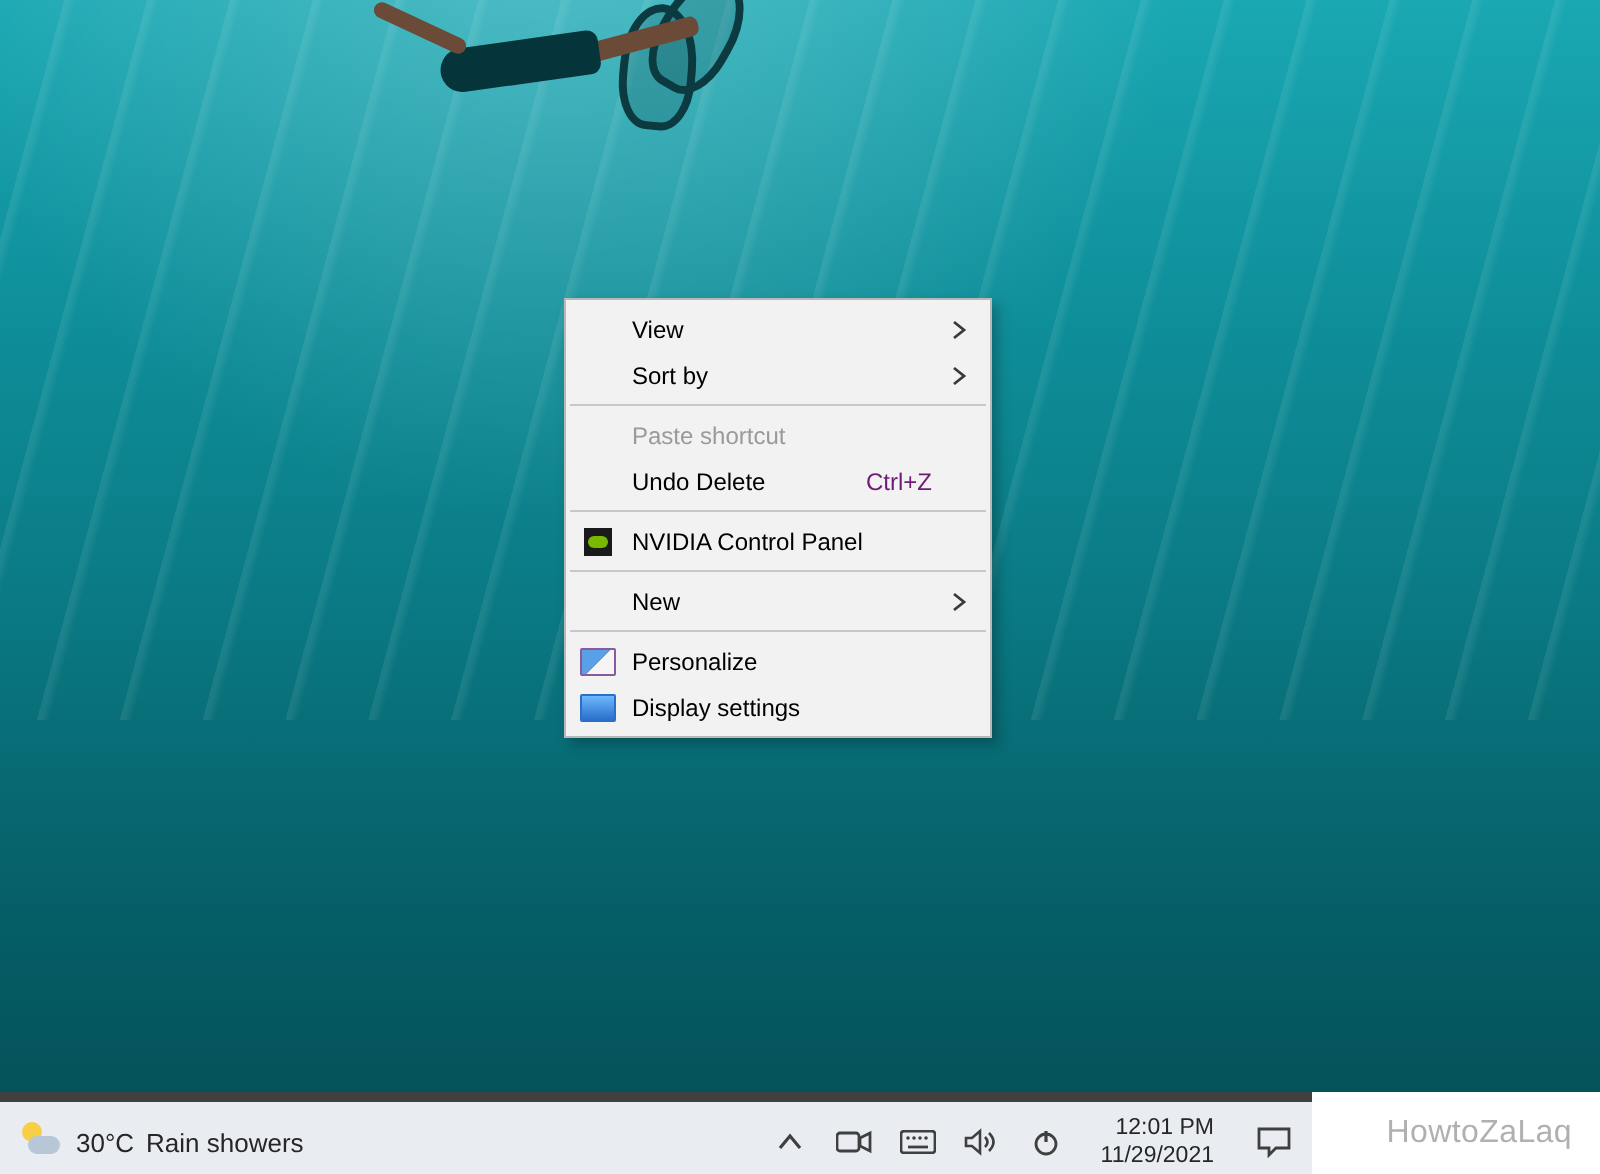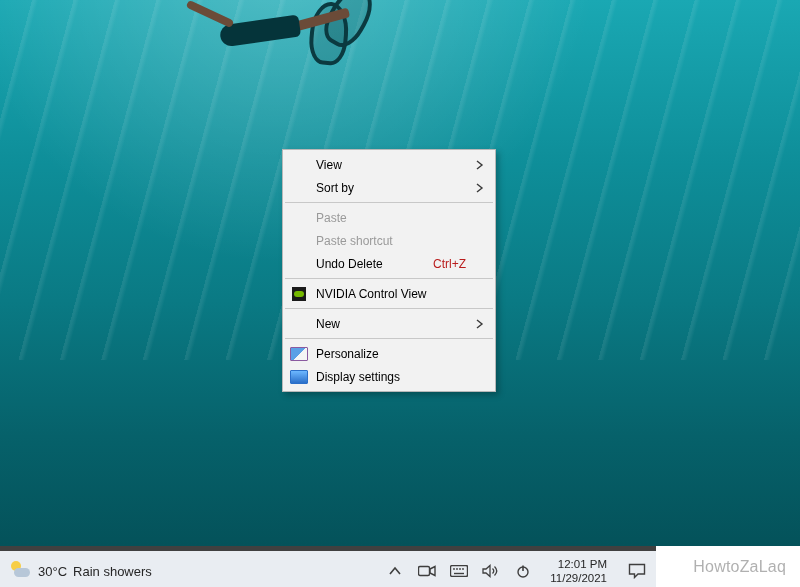--- a/index.html
+++ b/index.html
@@ -87,21 +87,21 @@
   .menu-item {
     display: flex;
     align-items: center;
     height: 23px;
     padding: 0 28px 0 32px;
     position: relative;
     white-space: nowrap;
   }
   .menu-item.disabled { color: #9a9a9a; }
   .menu-item .label { flex: 1; }
-  .menu-item .shortcut { color: #b91c1c; }
+  .menu-item .shortcut { color: #701a75; }
   .menu-item .chev {
     position: absolute;
     right: 10px; top: 50%;
     transform: translateY(-50%);
   }
   .menu-item .chev svg { display: block; }
   .menu-sep {
     height: 1px;
     background: #c8c8c8;
     margin: 3px 1px;
@@ -240,42 +240,39 @@
       <span class="chev">
         <svg width="8" height="10" viewBox="0 0 8 10">
             <path d="M1 1 L6 5 L1 9" fill="none" stroke="#3a3a3a" stroke-width="1.4"></path>
           </svg>
       </span>
     </div>
 
 
     <div class="menu-sep"></div>
 
-    <div class="menu-item disabled">
-      <span class="label">Paste</span>
-    </div>
 
     <div class="menu-item disabled">
       <span class="label">Paste shortcut</span>
     </div>
 
     <div class="menu-item">
       <span class="label">Undo Delete</span>
       <span class="shortcut">Ctrl+Z</span>
     </div>
 
     <div class="menu-sep"></div>
 
     <div class="menu-item">
       <span class="mi-icon">
         <span class="nvidia-box">
             <span class="eye"></span>
           </span>
       </span>
-      <span class="label">NVIDIA Control View</span>
+      <span class="label">NVIDIA Control Panel</span>
     </div>
 
     <div class="menu-sep"></div>
 
     <div class="menu-item">
       <span class="label">New</span>
       <span class="chev">
         <svg width="8" height="10" viewBox="0 0 8 10">
             <path d="M1 1 L6 5 L1 9" fill="none" stroke="#3a3a3a" stroke-width="1.4"></path>
           </svg>

